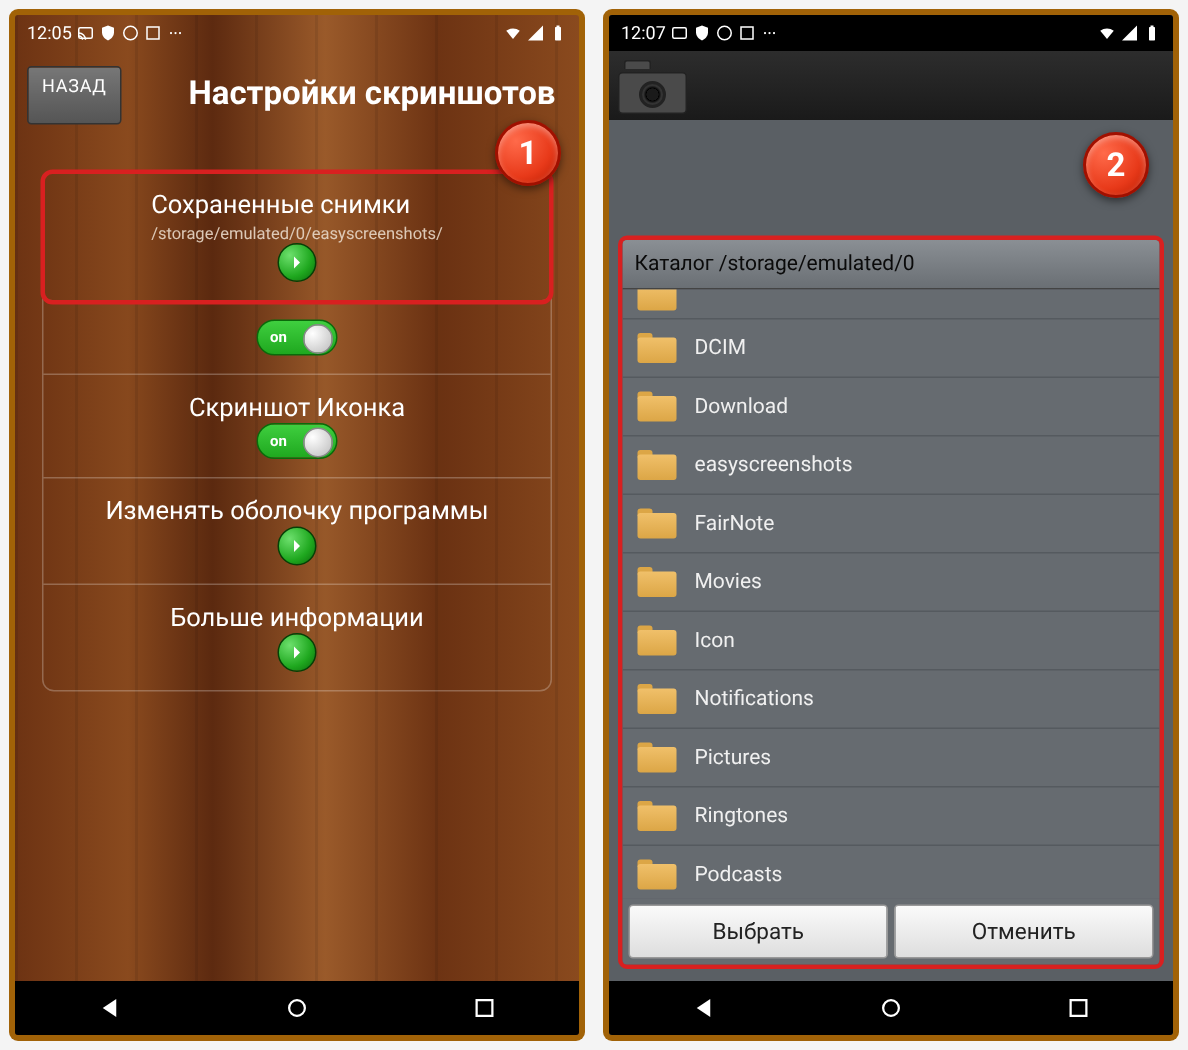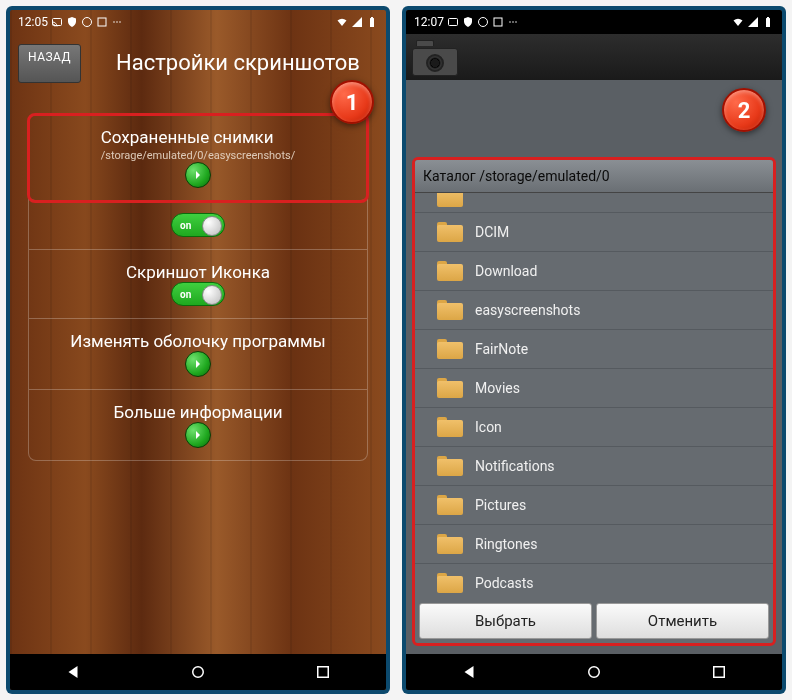--- a/index.html
+++ b/index.html
@@ -8,21 +8,21 @@
     background: #f4f4f4;
     display: flex;
     gap: 12px;
     padding: 6px;
     width: 792px;
     height: 700px;
   }
   .phone {
     width: 424px;
     height: 688px;
-    background: #0c4a6e;
+    background: #a16207;
     border-radius: 6px;
     padding: 4px;
     position: relative;
   }
   .phone-inner { width:100%; height:100%; position:relative; overflow:hidden; border-radius:2px; }
 
   
   .statusbar {
     height: 24px; width:100%;
     background: rgba(0,0,0,0);
@@ -47,23 +47,23 @@
   
   .wood-bg {
     position:absolute; top:0; left:0; width:100%; height:100%;
     background:
      linear-gradient(90deg, rgba(0,0,0,0.08) 0 2px, transparent 2px 40px) repeat,
      linear-gradient(90deg, #6d3313, #8a4a1e 20%, #5d2a10 35%, #9a5a2a 55%, #6d3313 75%, #8a4a1e 100%);
     background-size: 40px 100%, 100% 100%;
   }
 
   .appbar {
-    position:absolute; top:24px; left:0; width:100%; height:56px;
+    position:absolute; top:24px; left:10px; width:100%; height:56px;
     display:flex; align-items:center; padding:0 10px;
-    color:#fff; font-size:22px; font-weight:400;
+    color:#fff; font-size:22px; font-weight:700;
   }
   .camera-icon {
     width:46px; height:38px; margin-right:4px;
     position:relative;
   }
   .camera-body {
     width:46px; height:28px; background:#4a4a4a; border-radius:3px;
     border:1px solid #222; position:absolute; bottom:0;
   }
   .camera-lens {
@@ -136,21 +136,21 @@
     display:flex; flex-direction:column; overflow:hidden;margin-top:41px;
   }
   .path-header {
     background:linear-gradient(#8a8f94,#6a6f74);
     color:#0a0a0a; font-size:14px; padding:8px 8px;
     border-bottom:1px solid #444;
   }
   .file-list { flex:1; overflow:hidden; background:#666b70;}
   .file-row {
     display:flex; align-items:center; height:39px;
-    border-bottom:1px solid #555a5f; padding-left:22px; gap:12px;
+    border-bottom:1px solid #555a5f; padding-left:10px; gap:12px;
     color:#f0f0f0; font-size:14px;
   }
   .folder-icon { width:26px; height:20px; position:relative;}
   .folder-icon::before{
     content:""; position:absolute; top:0; left:0; width:10px; height:5px;
     background:#dca646; border-radius:2px 2px 0 0;
   }
   .folder-icon::after{
     content:""; position:absolute; top:3px; left:0; width:26px; height:17px;
     background:linear-gradient(#f0c06a,#dca646); border-radius:2px;

